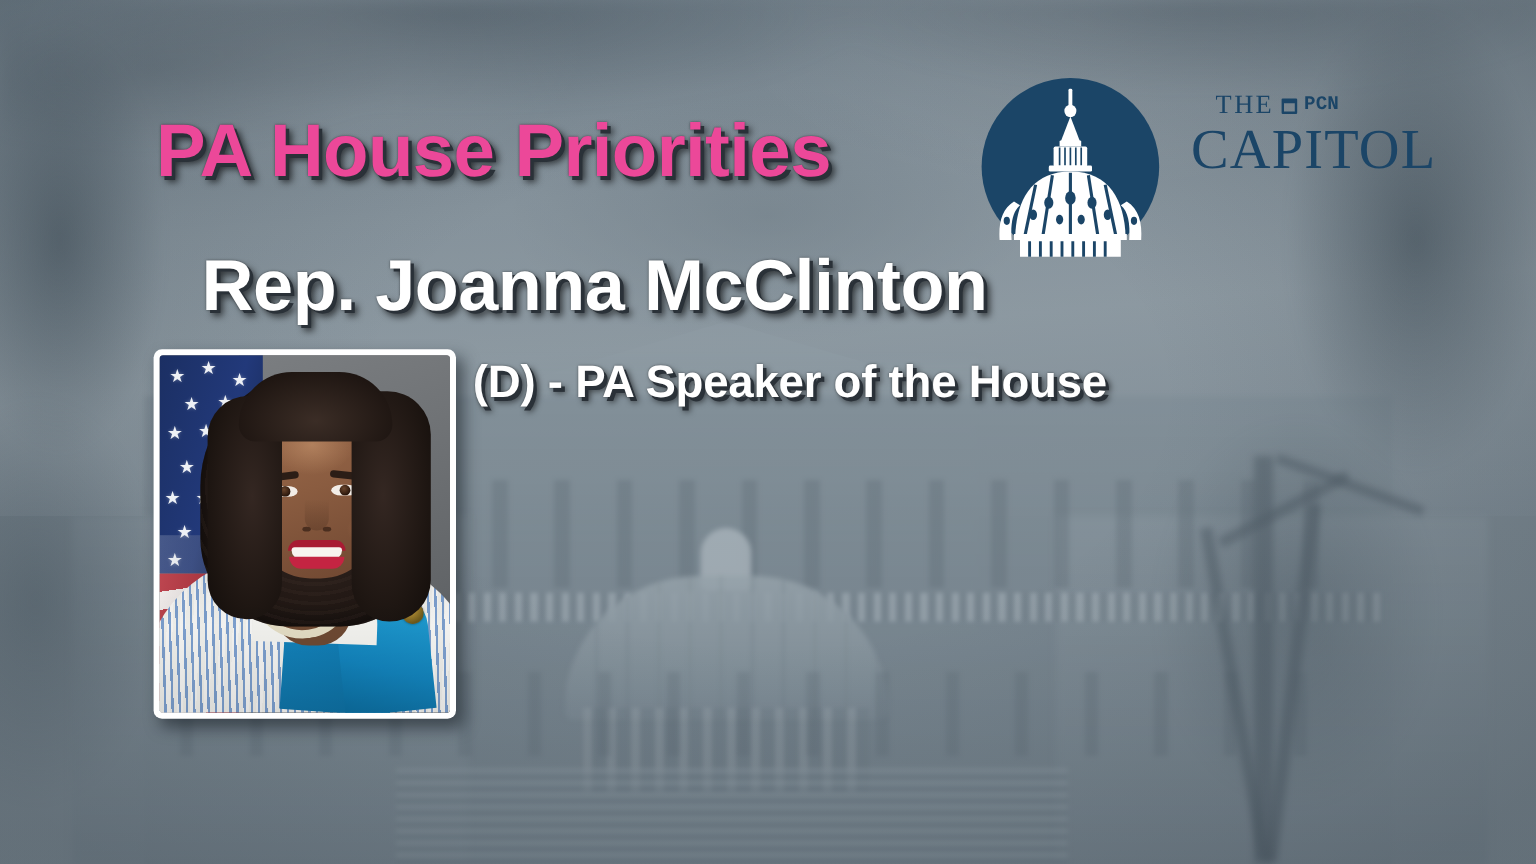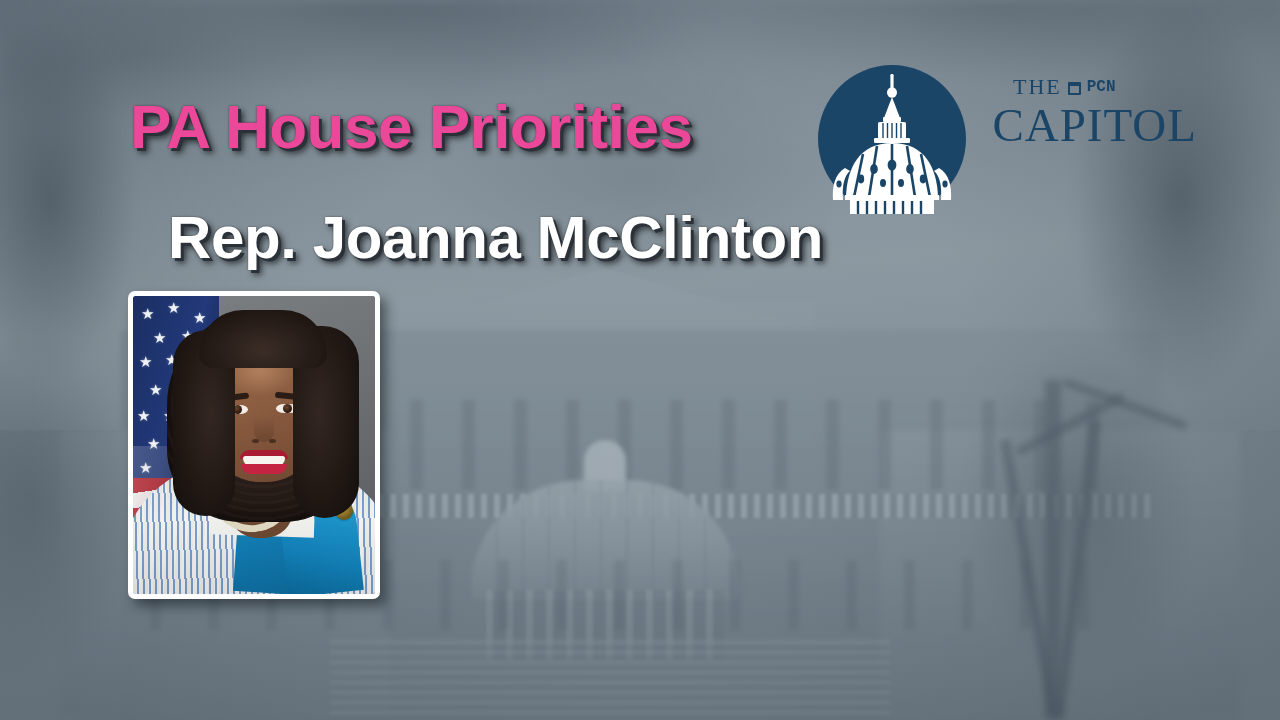--- a/index.html
+++ b/index.html
@@ -386,20 +386,21 @@
 
     <div class="bg-wash"></div>
     <div class="bg-vignette"></div>
   </div>
 
   <div class="titles">
     <div class="t-main">PA House Priorities</div>
 
     <div class="t-name">Rep. Joanna McClinton</div>
 
+    <div class="t-sub">(D) - PA Speaker of the House</div>
   </div>
 
   <div class="logo">
 
     <svg class="logo-mark" viewBox="0 0 150 150">
       <circle cx="75" cy="75" r="74" fill="#1b4567"></circle>
       <g fill="#ffffff">
 
         <rect x="73.4" y="10" width="3.2" height="16" rx="1.2"></rect>
         <ellipse cx="75" cy="28.5" rx="5" ry="5.2"></ellipse>

